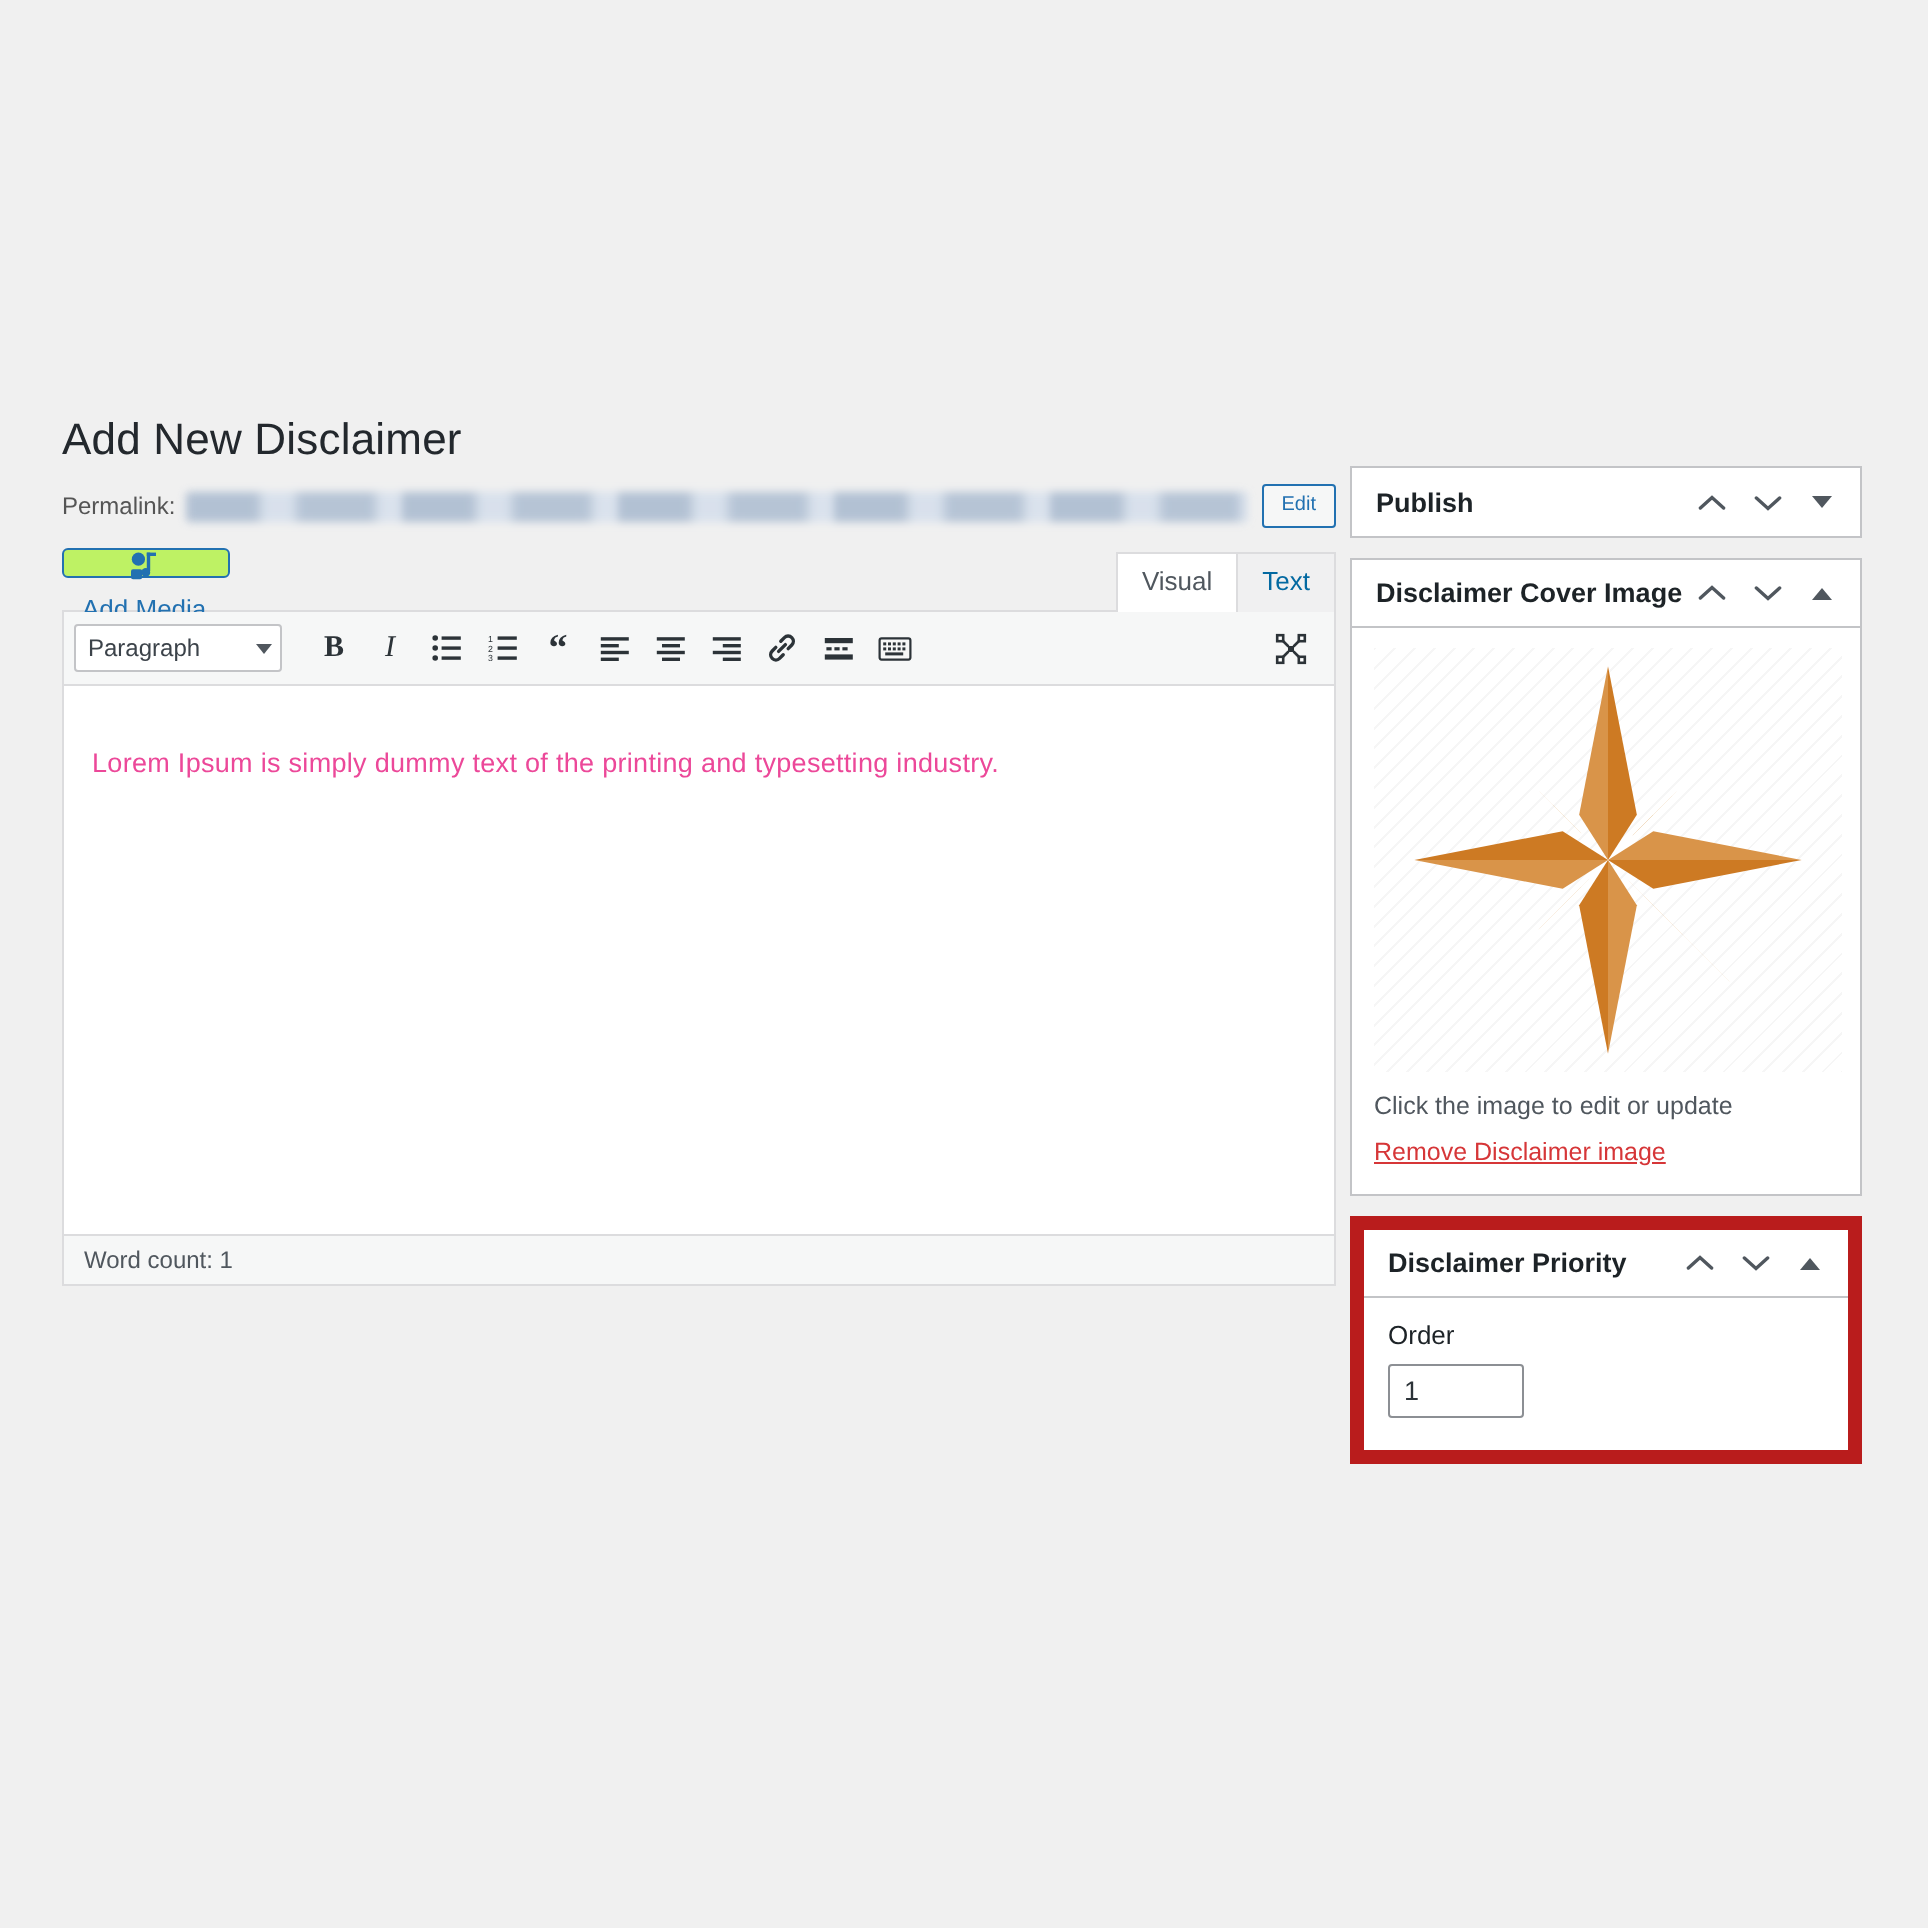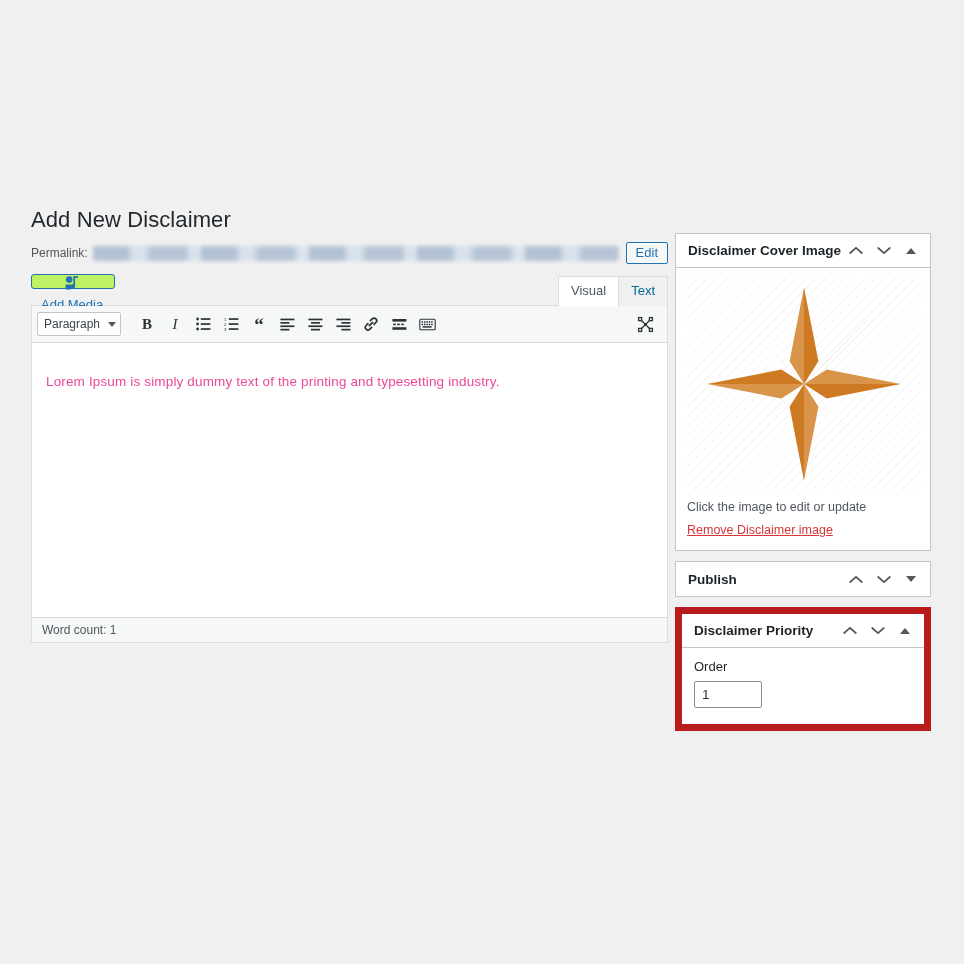--- a/index.html
+++ b/index.html
@@ -67,21 +67,21 @@
         rgba(126,150,180,.5) 58px, rgba(126,150,180,.5) 92px,
         rgba(205,217,232,.3) 98px, rgba(205,217,232,.3) 108px),
       linear-gradient(#dbe4ef, #dbe4ef);
     filter: blur(2.2px);
     opacity: .85;
   }
   .permalink-edit {
     flex: 0 0 auto;
     height: 22px;
     padding: 0 9px;
-    font-size: 13px;
+    font-size: 10px;
     line-height: 20px;
     color: #2271b1;
     background: #f6f7f7;
     border: 1px solid #2271b1;
     border-radius: 2px;
     cursor: pointer;
     font-family: "Liberation Sans", sans-serif;
   }
 
   
@@ -145,21 +145,21 @@
     display: flex;
     align-items: center;
     gap: 0;
     height: 37px;
     padding: 0 5px;
     background: #f6f7f7;
     border-bottom: 1px solid #dcdcde;
   }
   .fmt-select {
     height: 24px;
-    width: 84px;
+    width: 104px;
     margin-right: 12px;
     padding: 0 4px 0 6px;
     font-size: 12px;
     font-family: "Liberation Sans", sans-serif;
     color: #3c434a;
     background: #fff;
     border: 1px solid #c3c4c7;
     border-radius: 2px;
     display: flex;
     align-items: center;
@@ -470,20 +470,41 @@
 
       <div class="editor-body">
         <p class="editor-text">Lorem Ipsum is simply dummy text of the printing and typesetting industry.</p>
       </div>
 
       <div class="editor-status">Word count: 1</div>
     </div>
   </div>
 
   <div class="side-col">
+
+    <div class="panel collapsed">
+      <div class="panel-head">
+        <span class="panel-title">Publish</span>
+        <span class="panel-ctrls">
+          <span class="chev">
+            <svg width="14" height="9" viewBox="0 0 14 9" fill="none" stroke="#50575e" stroke-width="1.7" stroke-linecap="round">
+                <path d="M1.2 7 L7 1.8 L12.8 7"></path>
+              </svg>
+          </span>
+          <span class="chev">
+            <svg width="14" height="9" viewBox="0 0 14 9" fill="none" stroke="#50575e" stroke-width="1.7" stroke-linecap="round">
+                <path d="M1.2 2 L7 7.2 L12.8 2"></path>
+              </svg>
+          </span>
+          <span class="tri">
+              <span class="tri-down"></span>
+            </span>
+        </span>
+      </div>
+    </div>
 
     <div class="panel">
       <div class="panel-head">
         <span class="panel-title">Disclaimer Cover Image</span>
         <span class="panel-ctrls">
           <span class="chev">
             <svg width="14" height="9" viewBox="0 0 14 9" fill="none" stroke="#50575e" stroke-width="1.7" stroke-linecap="round">
                 <path d="M1.2 7 L7 1.8 L12.8 7"></path>
               </svg>
           </span>
@@ -520,41 +541,20 @@
               <polygon points="100,100 34,34 74,74" fill="#d99449"></polygon>
               <polygon points="100,100 34,34 80,80" fill="#cd7a23"></polygon>
             </g>
           </svg>
         </div>
         <div class="cover-caption">Click the image to edit or update</div>
         <a class="cover-remove">Remove Disclaimer image</a>
       </div>
     </div>
 
-    <div class="panel collapsed">
-      <div class="panel-head">
-        <span class="panel-title">Publish</span>
-        <span class="panel-ctrls">
-          <span class="chev">
-            <svg width="14" height="9" viewBox="0 0 14 9" fill="none" stroke="#50575e" stroke-width="1.7" stroke-linecap="round">
-                <path d="M1.2 7 L7 1.8 L12.8 7"></path>
-              </svg>
-          </span>
-          <span class="chev">
-            <svg width="14" height="9" viewBox="0 0 14 9" fill="none" stroke="#50575e" stroke-width="1.7" stroke-linecap="round">
-                <path d="M1.2 2 L7 7.2 L12.8 2"></path>
-              </svg>
-          </span>
-          <span class="tri">
-              <span class="tri-down"></span>
-            </span>
-        </span>
-      </div>
-    </div>
-
     <div class="panel highlight">
       <div class="panel-head">
         <span class="panel-title">Disclaimer Priority</span>
         <span class="panel-ctrls">
           <span class="chev">
             <svg width="14" height="9" viewBox="0 0 14 9" fill="none" stroke="#50575e" stroke-width="1.7" stroke-linecap="round">
                 <path d="M1.2 7 L7 1.8 L12.8 7"></path>
               </svg>
           </span>
           <span class="chev">

